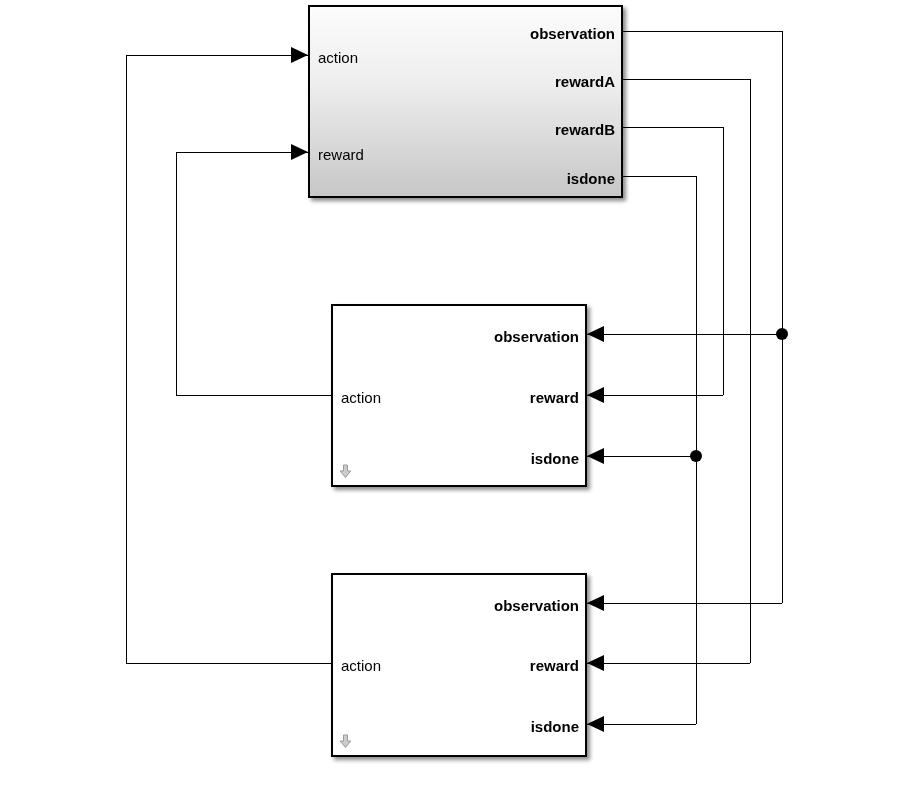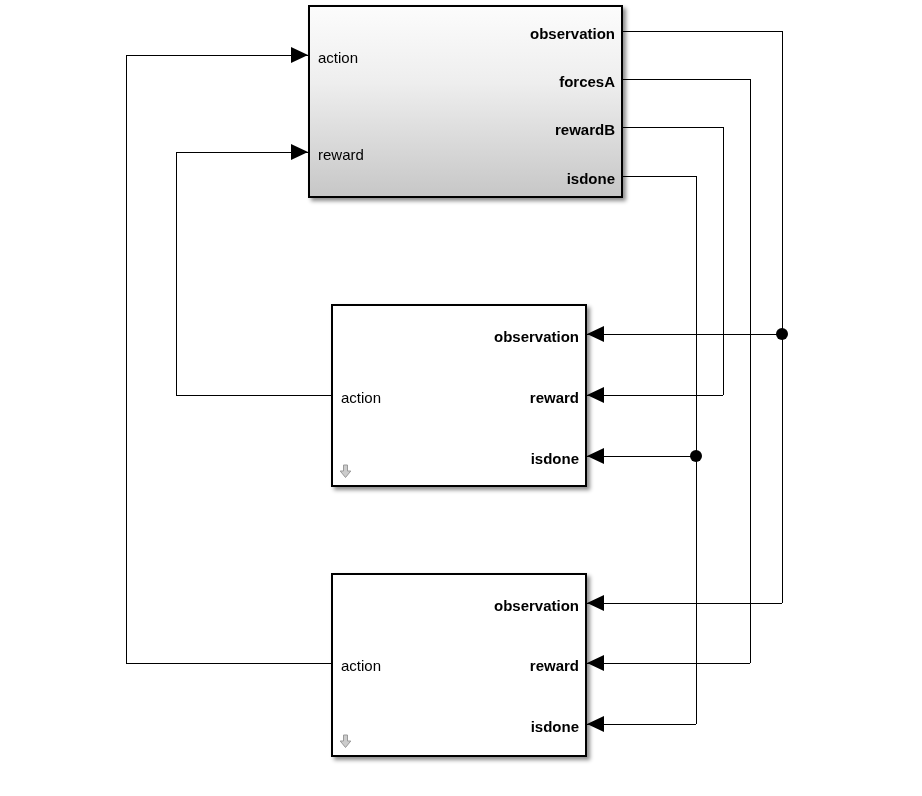--- a/index.html
+++ b/index.html
@@ -71,21 +71,21 @@
   <div class="arr-l" style="left:587px;top:387px"></div>
   <div class="arr-l" style="left:587px;top:448px"></div>
   <div class="arr-l" style="left:587px;top:595px"></div>
   <div class="arr-l" style="left:587px;top:655px"></div>
   <div class="arr-l" style="left:587px;top:716px"></div>
 
   <div class="block env" style="left:308px;top:5px;width:315px;height:193px">
     <span class="plabel pl-left" style="top:50px">action</span>
     <span class="plabel pl-left" style="top:147px">reward</span>
     <span class="plabel pl-right" style="top:26px">observation</span>
-    <span class="plabel pl-right" style="top:74px">forcesA</span>
+    <span class="plabel pl-right" style="top:74px">rewardA</span>
     <span class="plabel pl-right" style="top:122px">rewardB</span>
     <span class="plabel pl-right" style="top:171px">isdone</span>
   </div>
 
   <div class="block agent" style="left:331px;top:304px;width:256px;height:183px">
     <span class="plabel pl-right" style="top:30px">observation</span>
     <span class="plabel pl-right" style="top:91px">reward</span>
     <span class="plabel pl-right" style="top:152px">isdone</span>
     <span class="plabel pl-left" style="top:91px">action</span>
     <svg class="badge" viewBox="0 0 13 15">

